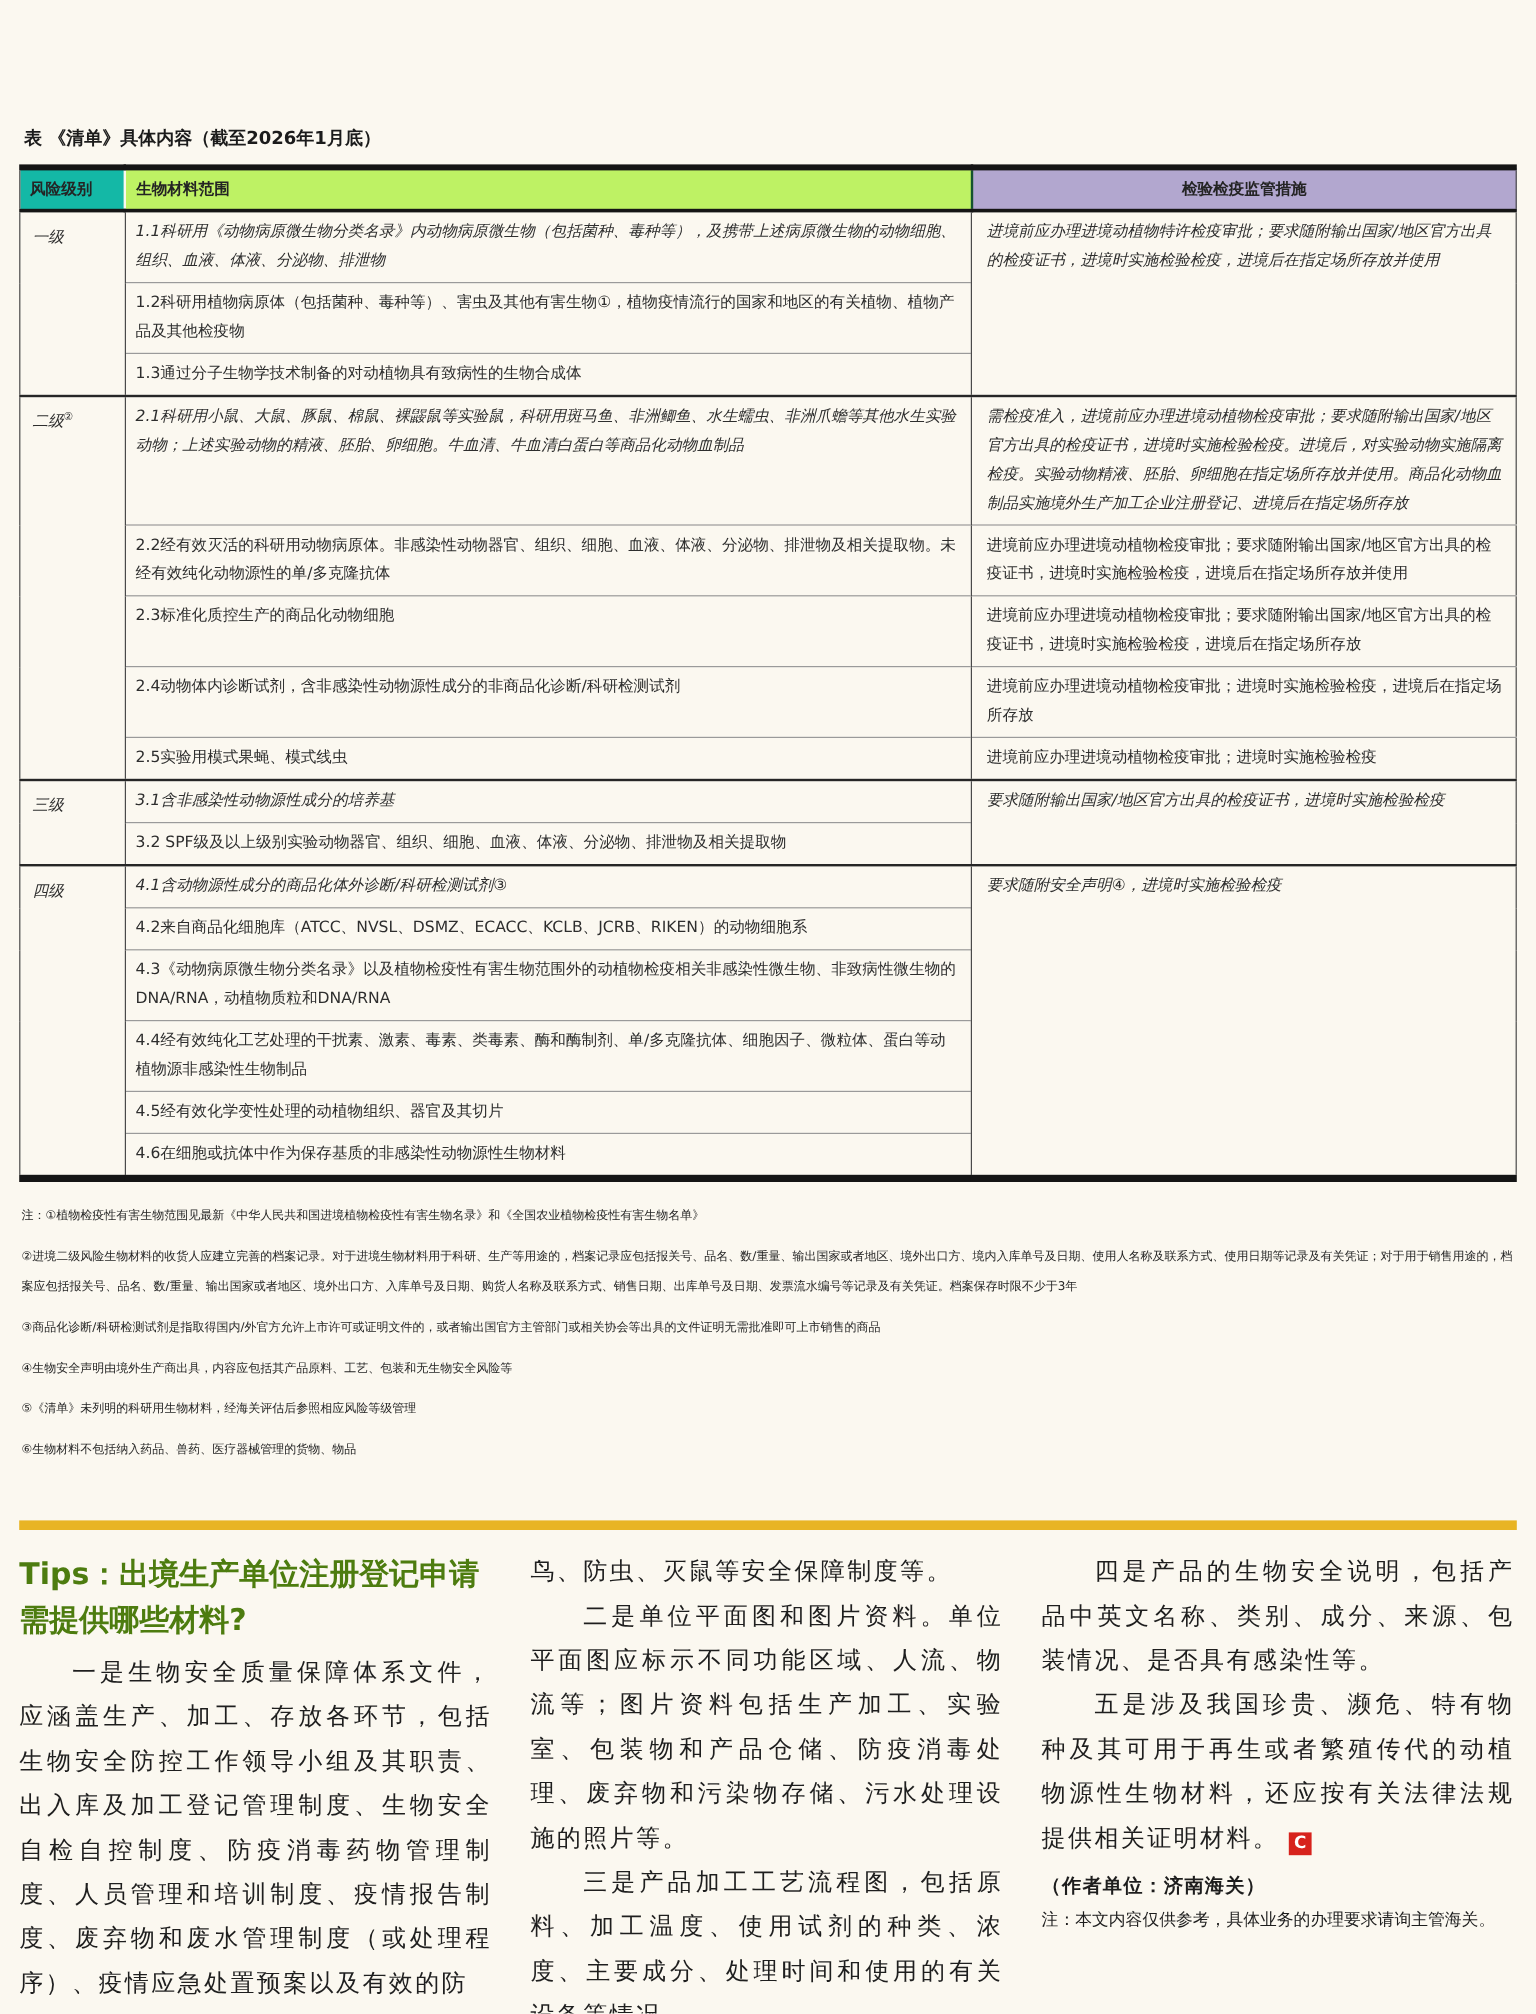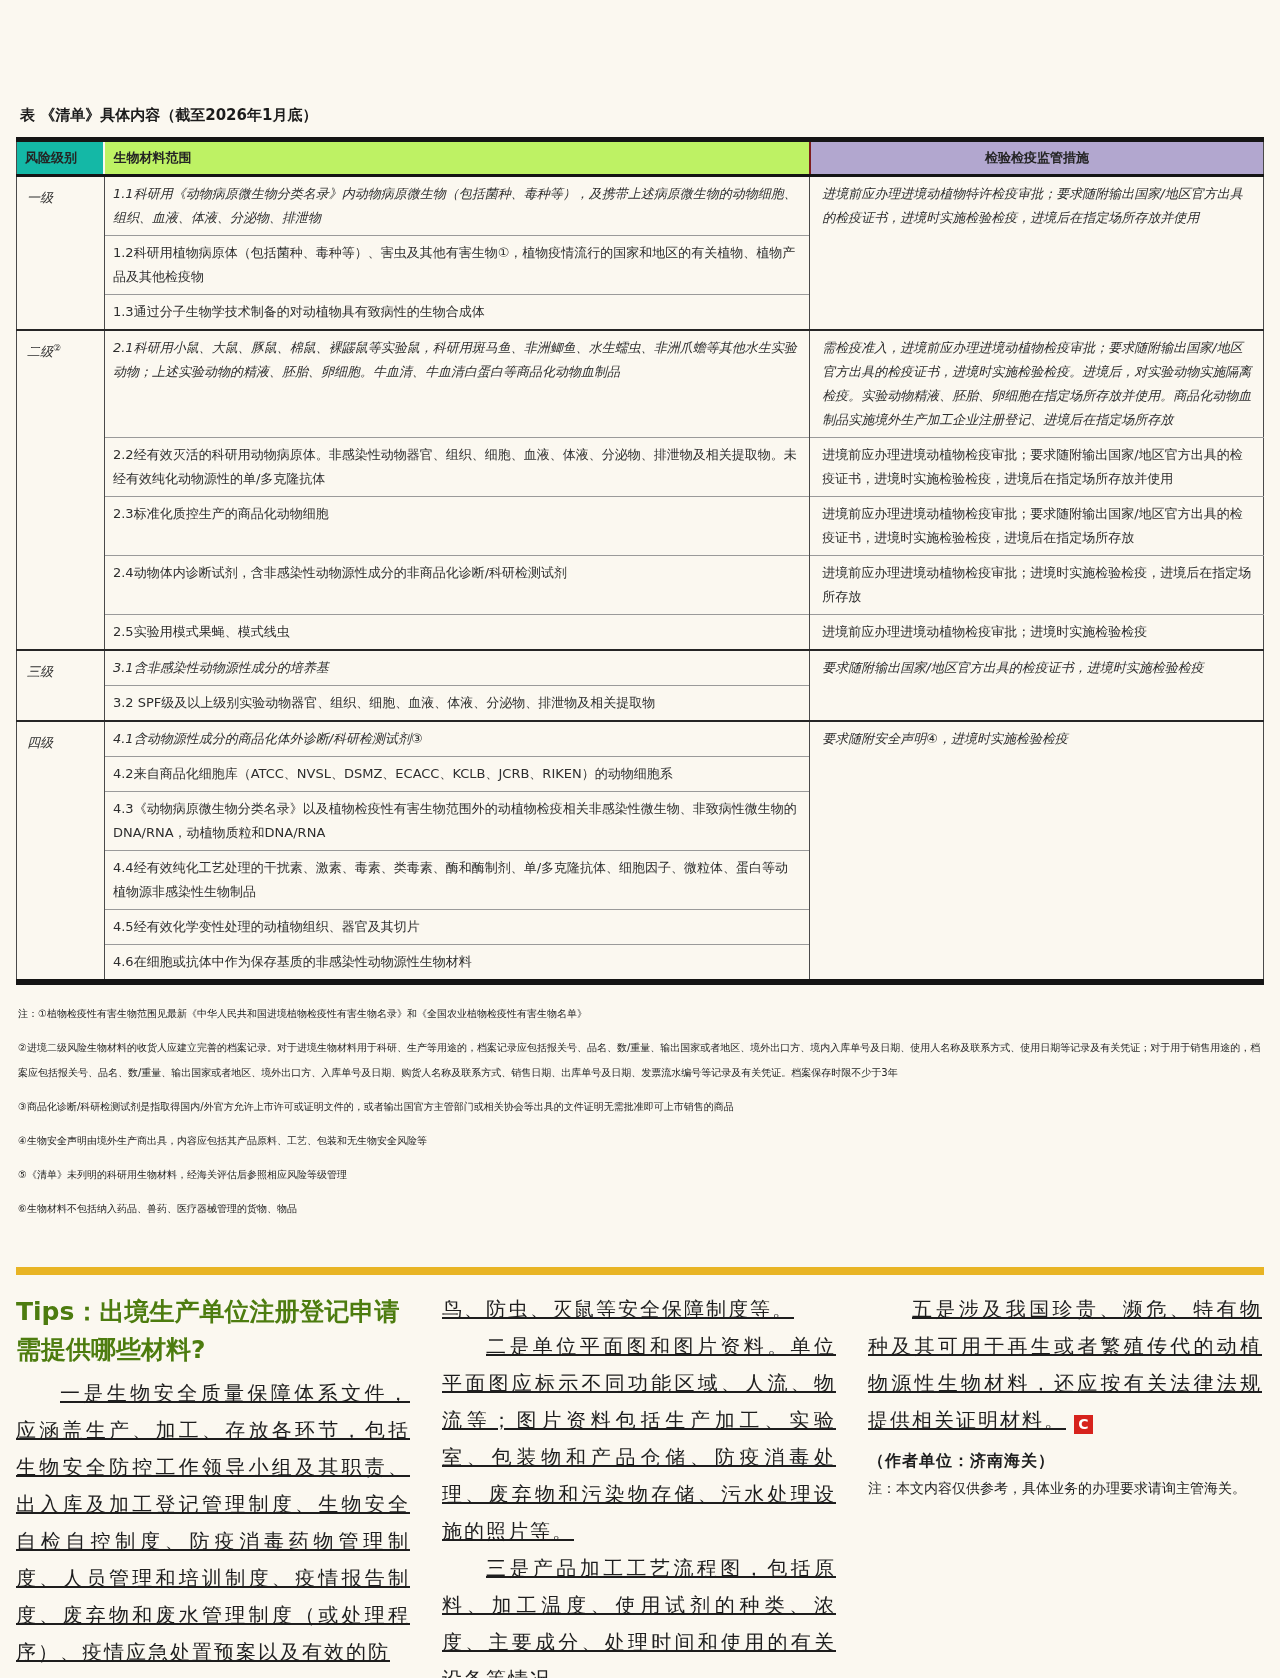--- a/index.html
+++ b/index.html
@@ -12,41 +12,41 @@
 
   
   table.risk{border-collapse:collapse;width:1248px;
              border-top:5px solid #151515;border-bottom:6px solid #151515;
              border-left:1px solid #4a4a4a;border-right:1px solid #4a4a4a;}
   col.c1{width:88px;}col.c2{width:706px;}col.c3{width:454px;}
   thead th{font-size:13px;font-weight:bold;color:#242424;padding:7px 8px;text-align:left;}
   thead tr{border-bottom:3px solid #151515;}
   th.h1{background:#14b8a6;}
   th.h2{background:#bef264;border-left:2px solid #fbf8f0;}
-  th.h3{background:#b2a7cf;border-left:2px solid #7f1d1d;text-align:center;}
+  th.h3{background:#b2a7cf;border-left:2px solid #14532d;text-align:center;}
   td{font-size:13px;line-height:24px;padding:5px 10px 5px 8px;vertical-align:top;color:#2e2e2e;}
   td.level{padding-left:10px;white-space:nowrap;}
   td.scope{border-left:1px solid #4a4a4a;}
   td.measure{border-left:1px solid #4a4a4a;padding-left:12px;}
   tr.sub td{border-top:1px solid #9a9a9a;}
   tr.gstart td{border-top:2px solid #262626;font-style:italic;}
   sup{font-size:9px;}
 
   
   .notes{margin:16px 0 0 2px;}
   .notes p{margin:0 0 9px 0;font-size:10px;line-height:25px;color:#252525;}
 
   
   .gold-bar{height:8px;background:#e8b424;margin:46px 0 16px 0;}
   .tips{display:flex;gap:32px;}
   .tcol{width:394px;flex:0 0 394px;}
   .tips h2{margin:2px 0 6px 0;font-size:25px;line-height:38px;font-weight:bold;color:#4d7c0f;
            font-family:"DejaVu Sans","Liberation Sans",sans-serif;}
   p.kai{margin:0;font-family:"DejaVu Serif","Liberation Serif",serif;
-        font-size:20px;line-height:37px;letter-spacing:2px;text-align:justify;color:#1e1e1e;text-decoration:underline;}
+        font-size:20px;line-height:37px;letter-spacing:2px;text-align:justify;color:#1e1e1e;}
   p.kai.indent{text-indent:2.2em;}
   .endmark{display:inline-block;width:19px;height:19px;background:#d7231d;color:#fff;
            font-family:"DejaVu Sans",sans-serif;font-size:14px;font-weight:bold;line-height:19px;
            text-align:center;text-indent:0;letter-spacing:0;margin-left:8px;vertical-align:-2px;}
   p.credit{margin:12px 0 0 0;font-size:16px;font-weight:bold;text-align:left;color:#1d1d1d;letter-spacing:1px;}
   p.tips-note{margin:8px 0 0 0;font-size:14px;font-weight:normal;color:#1d1d1d;text-align:justify;}
 </style>
 </head>
 <body>
 
@@ -150,19 +150,20 @@
     <div class="tcol">
       <h2>Tips：出境生产单位注册登记申请需提供哪些材料?</h2>
       <p class="kai indent">一是生物安全质量保障体系文件，应涵盖生产、加工、存放各环节，包括生物安全防控工作领导小组及其职责、出入库及加工登记管理制度、生物安全自检自控制度、防疫消毒药物管理制度、人员管理和培训制度、疫情报告制度、废弃物和废水管理制度（或处理程序）、疫情应急处置预案以及有效的防</p>
     </div>
     <div class="tcol">
       <p class="kai">鸟、防虫、灭鼠等安全保障制度等。</p>
       <p class="kai indent">二是单位平面图和图片资料。单位平面图应标示不同功能区域、人流、物流等；图片资料包括生产加工、实验室、包装物和产品仓储、防疫消毒处理、废弃物和污染物存储、污水处理设施的照片等。</p>
       <p class="kai indent">三是产品加工工艺流程图，包括原料、加工温度、使用试剂的种类、浓度、主要成分、处理时间和使用的有关设备等情况。</p>
     </div>
     <div class="tcol">
+      <p class="kai indent">四是产品的生物安全说明，包括产品中英文名称、类别、成分、来源、包装情况、是否具有感染性等。</p>
       <p class="kai indent"><span>五是涉及我国珍贵、濒危、特有物种及其可用于再生或者繁殖传代的动植物源性生物材料，还应按有关法律法规提供相关证明材料。</span><span class="endmark">C</span></p>
       <p class="credit">（作者单位：济南海关）</p>
       <p class="tips-note">注：本文内容仅供参考，具体业务的办理要求请询主管海关。</p>
     </div>
   </div>
 
 </div>
 
 </body></html>

